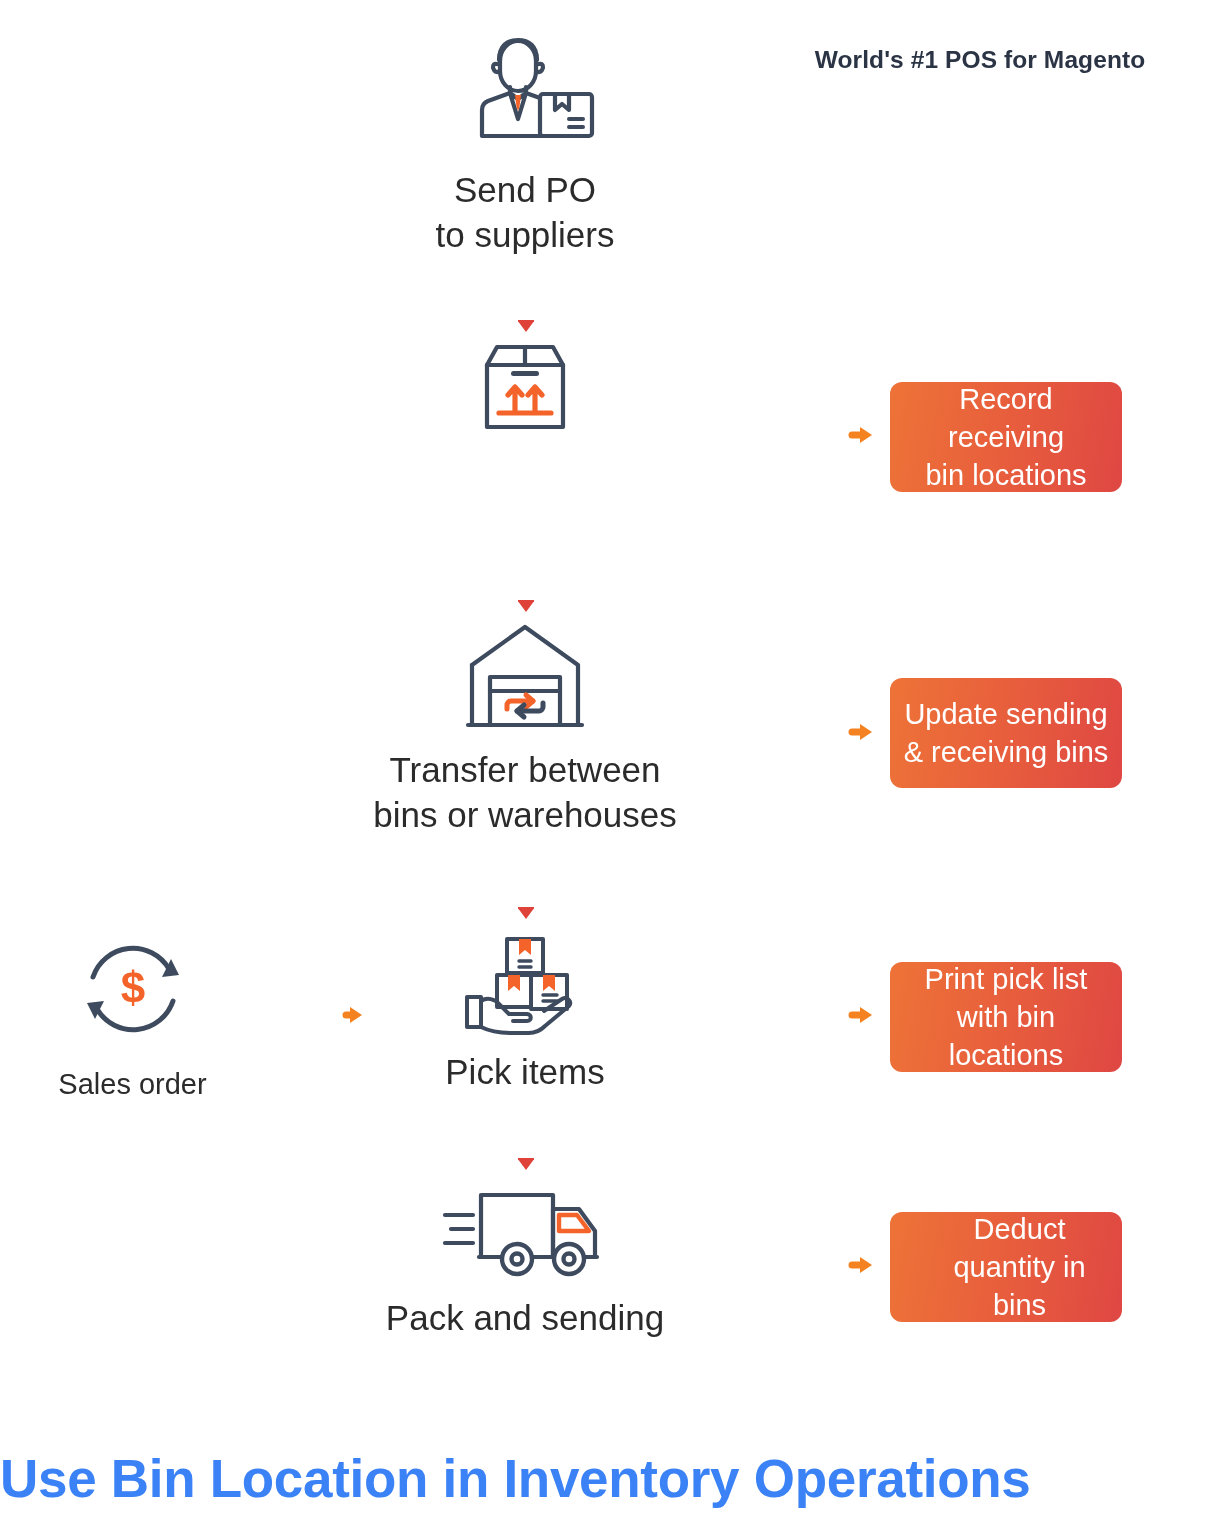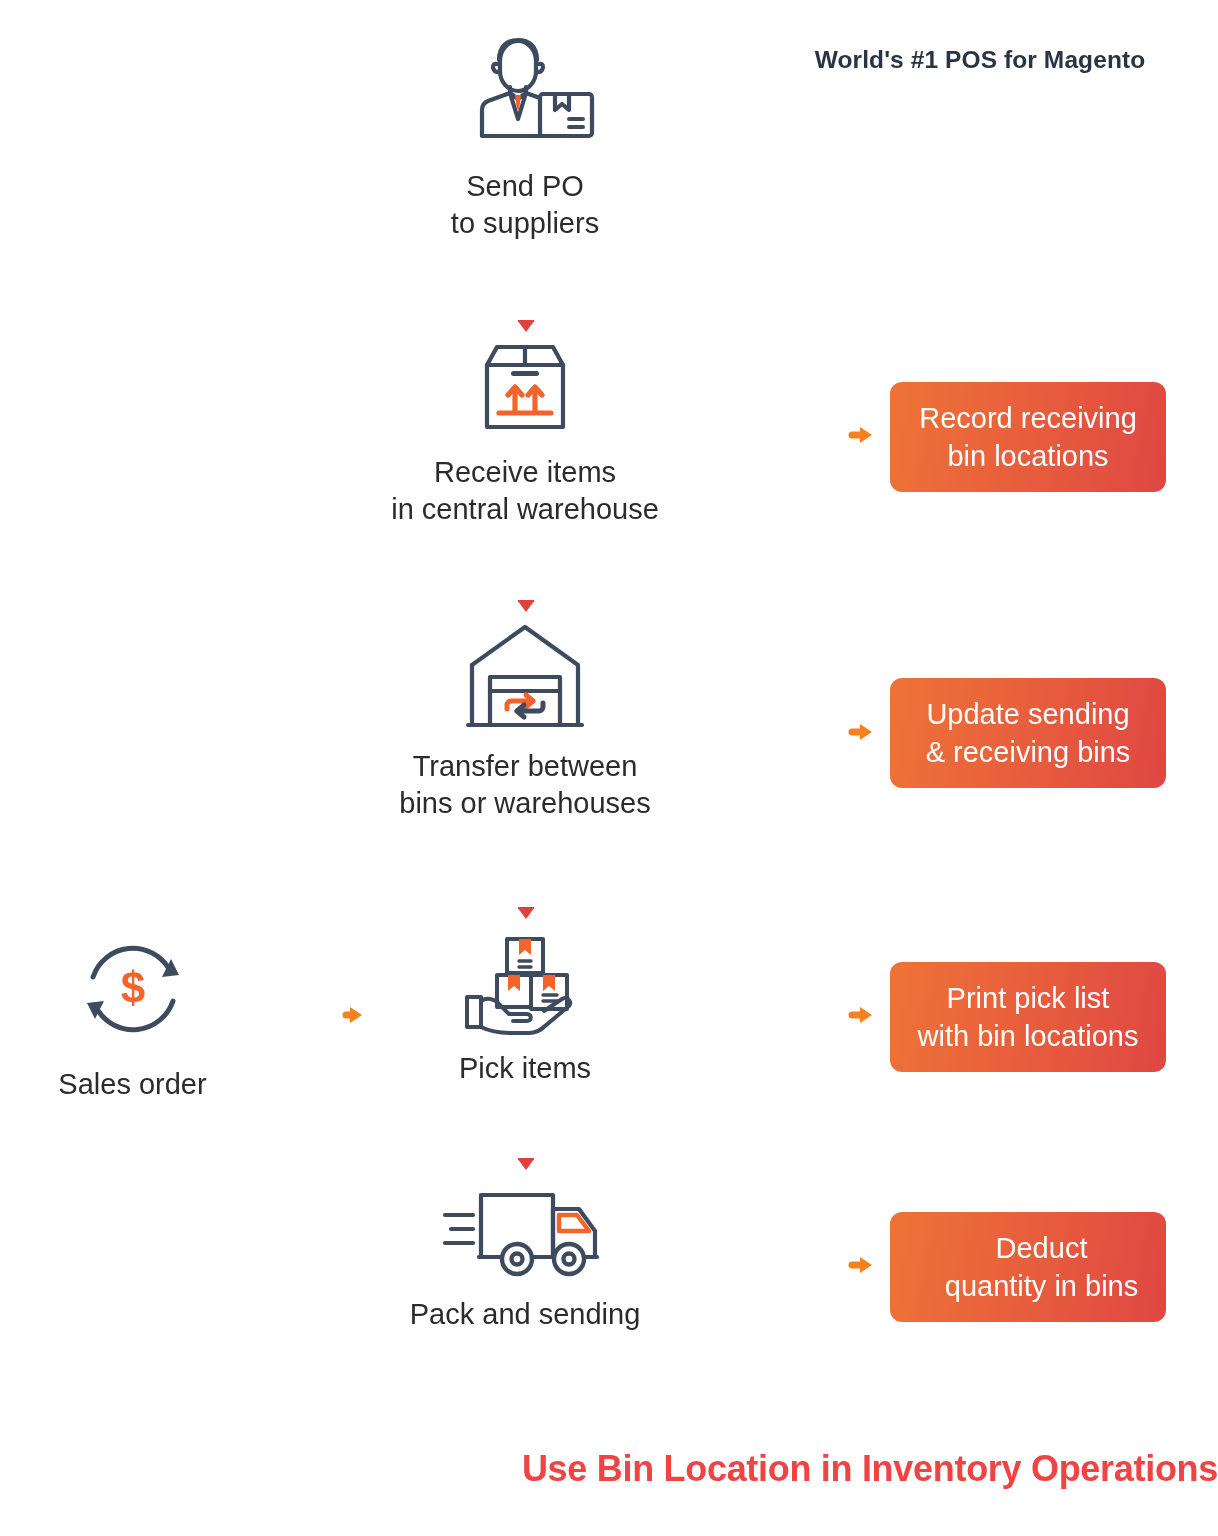--- a/index.html
+++ b/index.html
@@ -33,30 +33,30 @@
     letter-spacing: 0.1px;
     text-align: center;
     width: 368px;
   }
 
   
   .node { position: absolute; width: 340px; text-align: center; left: 355px; }
   .node .icon { height: 120px; display: flex; align-items: center; justify-content: center; }
   .node .caption {
     margin-top: 12px;
-    font-size: 29px;
+    font-size: 35px;
     line-height: 1.28;
     color: #2b2b2b;
   }
 
   
   .obox {
     position: absolute;
     left: 890px;
-    width: 276px;
+    width: 232px;
     border-radius: 12px;
     background: linear-gradient(100deg, #EE7337 0%, #E8603C 45%, #DF4743 100%);
     color: #ffffff;
     display: flex;
     align-items: center;
     justify-content: center;
     text-align: center;
     font-size: 29px;
     line-height: 1.32;
     padding: 0 10px;
@@ -65,24 +65,24 @@
 
   
   .h-arrow { position: absolute; height: 16px; }
   .v-arrow { position: absolute; width: 16px; }
 
   
   #title {
     position: absolute;
     left: 0; right: 0;
     top: 1448px;
-    text-align: right;
-    font-size: 36px;
+    text-align: left;
+    font-size: 53px;
     font-weight: bold;
-    color: #ef4444;
+    color: #3b82f6;
     letter-spacing: -0.3px;
   }
 </style>
 </head>
 <body>
 
 <div class="abs" id="logo">
   <div id="logo-tagline">World's #1 POS for Magento</div>
 </div>
 
@@ -136,22 +136,20 @@
         <path d="M52 12 v18"></path>
       </g>
       <rect x="38" y="36" width="28" height="5" rx="2.5" fill="#3E4A5E"></rect>
       <g stroke="#F4642A" stroke-width="5.2" stroke-linecap="round" stroke-linejoin="round" fill="none">
         <path d="M26 78 h52"></path>
         <path d="M42 76 v-24 M42 52 l-7 8 M42 52 l7 8"></path>
         <path d="M62 76 v-24 M62 52 l-7 8 M62 52 l7 8"></path>
       </g>
     </svg>
   </div>
-  <div class="caption" style="white-space:pre-line;">Receive items
-in central warehouse</div>
 </div>
 
 <div class="h-arrow" style="left:698px; top:426px; width:176px;">
   <svg width="176" height="18" viewBox="0 0 176 18" aria-hidden="true">
     <defs>
         <linearGradient id="hg1" x1="0" y1="0" x2="1" y2="0">
       <stop offset="0%" stop-color="#E04A3F"></stop>
           <stop offset="100%" stop-color="#F58220"></stop>
         </linearGradient>
       </defs>

